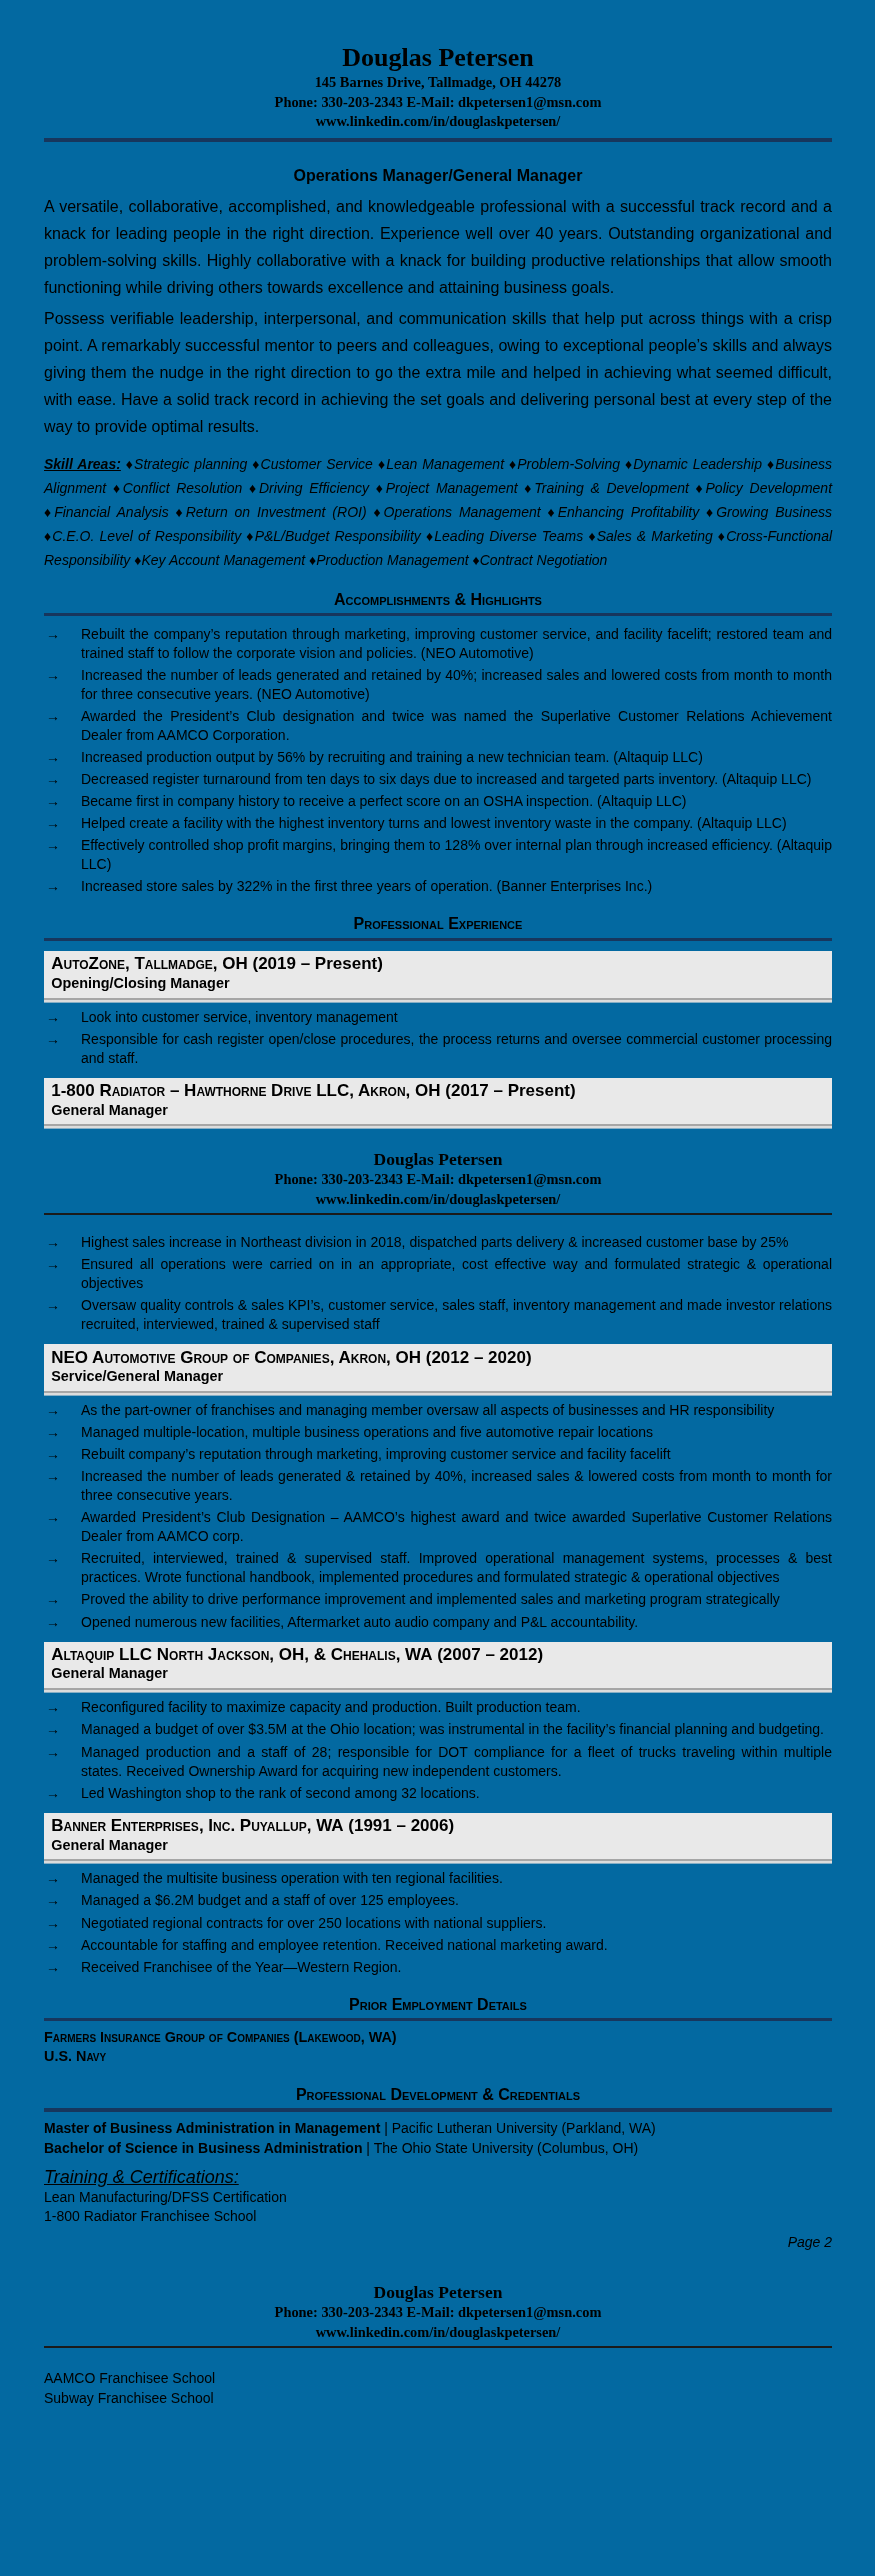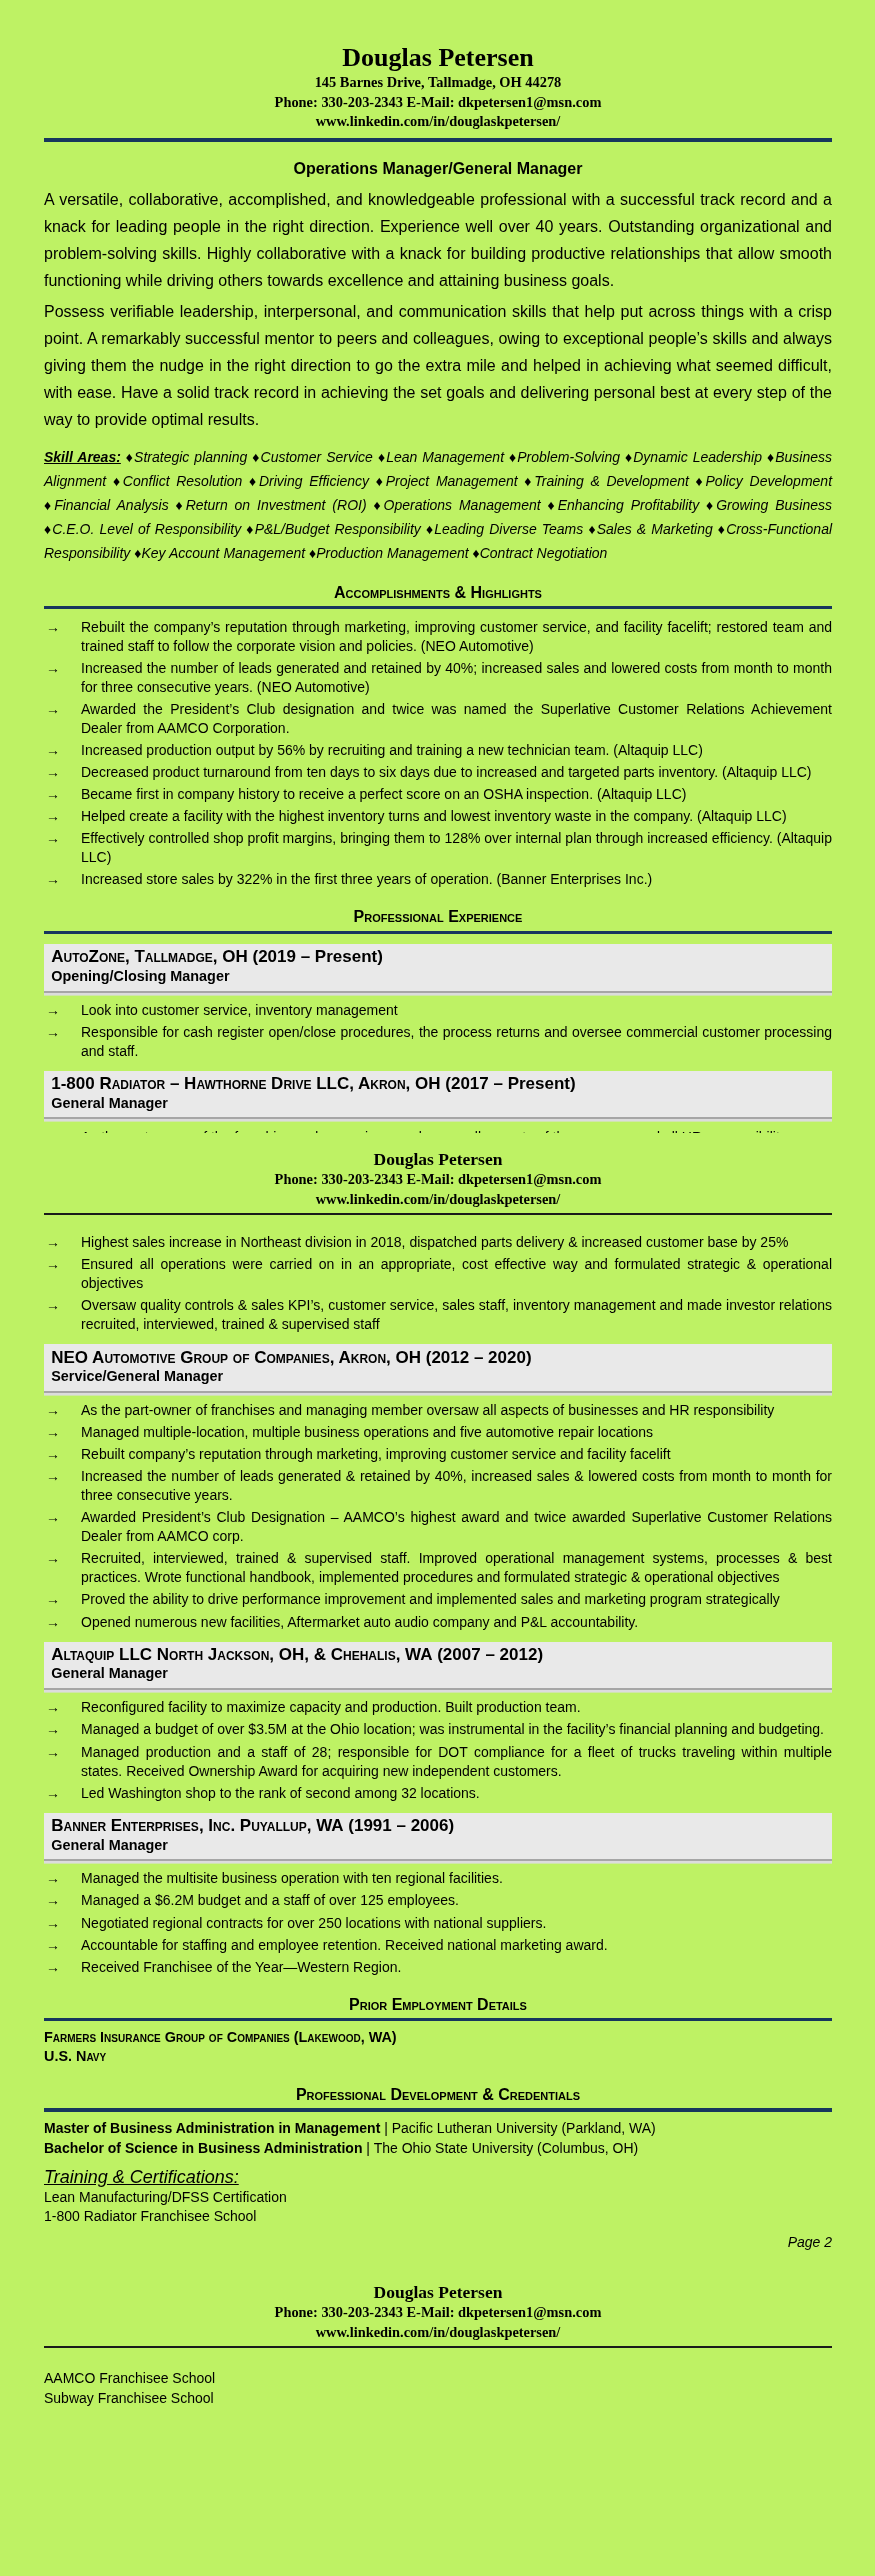--- a/index.html
+++ b/index.html
@@ -2,34 +2,34 @@
 <html style="font-size:8.2px"><head>
 <meta charset="utf-8">
 <style>
   :root{
     --navy:#17365D; --rule-black:#1A1A1A; --box-bg:#E9E9E9;
     --box-border:#A6A6A6; --box-under:#DCDCDC; --text:#000000;
   }
   *{margin:0;padding:0;box-sizing:border-box;}
   html,body{background:#ffffff;}
   body{width:876px;color:var(--text);font-family:"Liberation Sans",sans-serif;}
-  .page{width:876px;height:1133px;padding:0 44px;position:relative;overflow:hidden;background:#bef264;}
+  .page{width:876px;height:1133px;padding:0 44px;position:relative;overflow:hidden;background:#0369a1;}
 
   
   .hdr{text-align:center;font-family:"Liberation Serif",serif;font-weight:bold;}
   .hdr-p1{padding-top:43px;}
   .hdr-p23{padding-top:15.5px;}
   .name-lg{font-size:26px;line-height:30px;}
   .name-sm{font-size:17.5px;line-height:21.6px;}
   .contact-line{font-size:14.4px;line-height:19.6px;}
   .rule-navy-top{height:4.1px;background:var(--navy);margin-top:6.2px;}
   .rule-black-top{height:2.1px;background:var(--rule-black);margin-top:4.1px;}
 
   
-  .doc-title{text-align:center;font-size:16px;font-weight:bold;margin-top:18px;}
+  .doc-title{text-align:center;font-size:16px;font-weight:bold;margin-top:25px;}
   .para{font-size:16px;line-height:27px;text-align:justify;}
   .para+.para{margin-top:4.1px;}
   .summary{margin-top:8.2px;}
 
   
   .skills{margin-top:11.3px;font-size:14px;line-height:24px;text-align:justify;font-style:italic;}
   .skills-label{font-weight:bold;text-decoration:underline;}
   .skill{white-space:normal;}
 
   
@@ -104,21 +104,21 @@
       <div class="bullet">
         <span class="arrow">→</span>
         <span class="btext">Awarded the President’s Club designation and twice was named the Superlative Customer Relations Achievement Dealer from AAMCO Corporation.</span>
       </div>
       <div class="bullet">
         <span class="arrow">→</span>
         <span class="btext">Increased production output by 56% by recruiting and training a new technician team. (Altaquip LLC)</span>
       </div>
       <div class="bullet">
         <span class="arrow">→</span>
-        <span class="btext">Decreased product turnaround from ten days to six days due to increased and targeted parts inventory. (Altaquip LLC)</span>
+        <span class="btext">Decreased register turnaround from ten days to six days due to increased and targeted parts inventory. (Altaquip LLC)</span>
       </div>
       <div class="bullet">
         <span class="arrow">→</span>
         <span class="btext">Became first in company history to receive a perfect score on an OSHA inspection. (Altaquip LLC)</span>
       </div>
       <div class="bullet">
         <span class="arrow">→</span>
         <span class="btext">Helped create a facility with the highest inventory turns and lowest inventory waste in the company. (Altaquip LLC)</span>
       </div>
       <div class="bullet">

